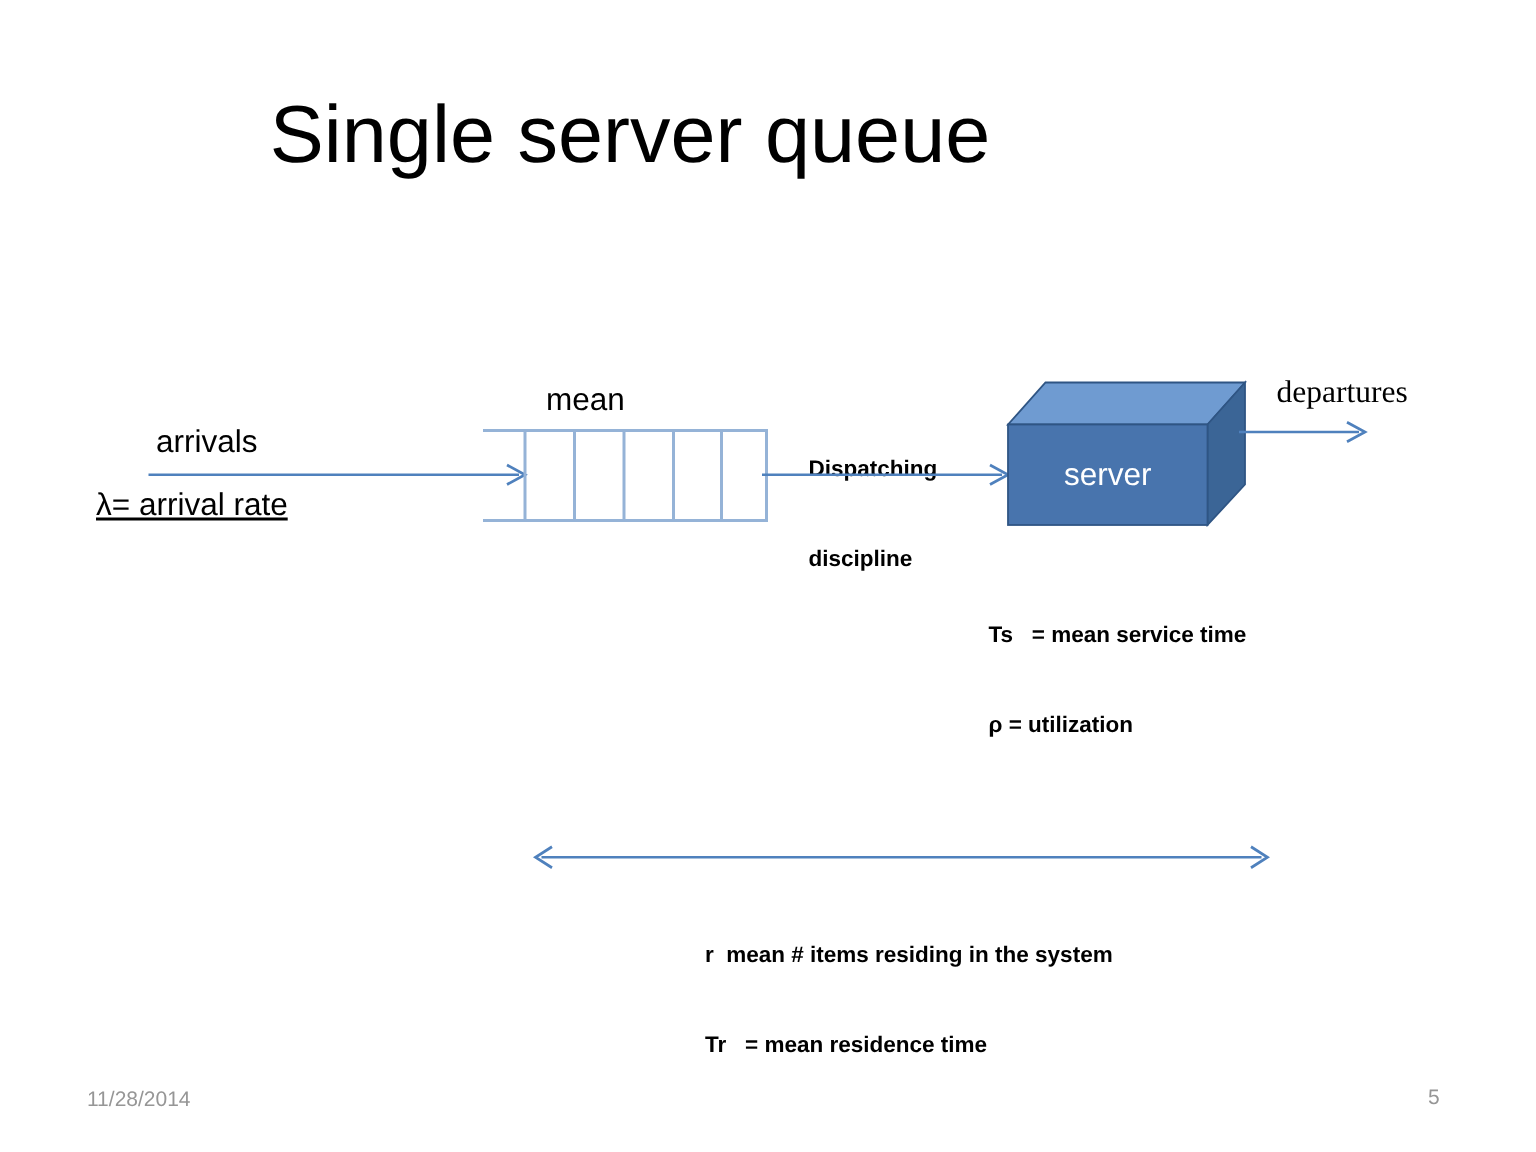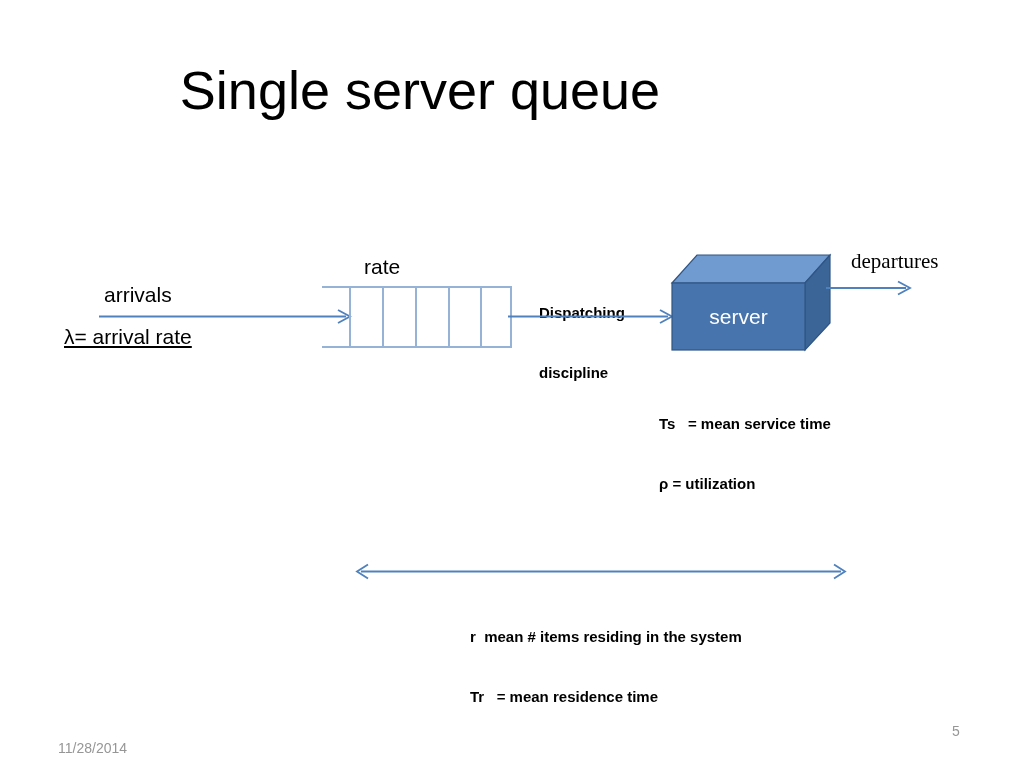--- a/index.html
+++ b/index.html
@@ -105,40 +105,40 @@
     white-space: nowrap;
   }
 
   
   .footer-text {
     position: absolute;
     font-size: 14px;
     color: #969696;
     white-space: nowrap;
   }
-  #footer-date { left: 58px;  top: 724px; margin-top: 16px; }
+  #footer-date { left: 58px;  top: 724px; }
   #footer-page { left: 952px; top: 723px; }
 </style>
 </head>
 <body>
 
 <div id="slide">
 
   <div id="title">Single server queue</div>
 
   <div class="lbl" style="left:104px; top:282px;">arrivals</div>
 
   <div class="lbl" style="left:64px; top:324px;text-decoration:underline;">λ= arrival rate</div>
 
   <svg class="connector" style="left:96px; top:304px;" width="262" height="26" viewBox="0 0 262 26">
     <line x1="3" y1="12.5" x2="250" y2="12.5" stroke="#4f81bd" stroke-width="1.8"></line>
     <polyline points="242,6 254,12.5 242,19" fill="none" stroke="#4f81bd" stroke-width="1.8"></polyline>
   </svg>
 
-  <div class="lbl" style="left:364px; top:254px;">rate</div>
+  <div class="lbl" style="left:364px; top:254px;">mean</div>
 
   <div id="queue-box">
     <div class="q-edge q-top"></div>
     <div class="q-edge q-bottom"></div>
     <div class="q-div" style="left:27px;"></div>
     <div class="q-div" style="left:60px;"></div>
     <div class="q-div" style="left:93px;"></div>
     <div class="q-div" style="left:126px;"></div>
     <div class="q-div" style="left:158px;"></div>
     <div class="q-div" style="left:188.4px;"></div>

